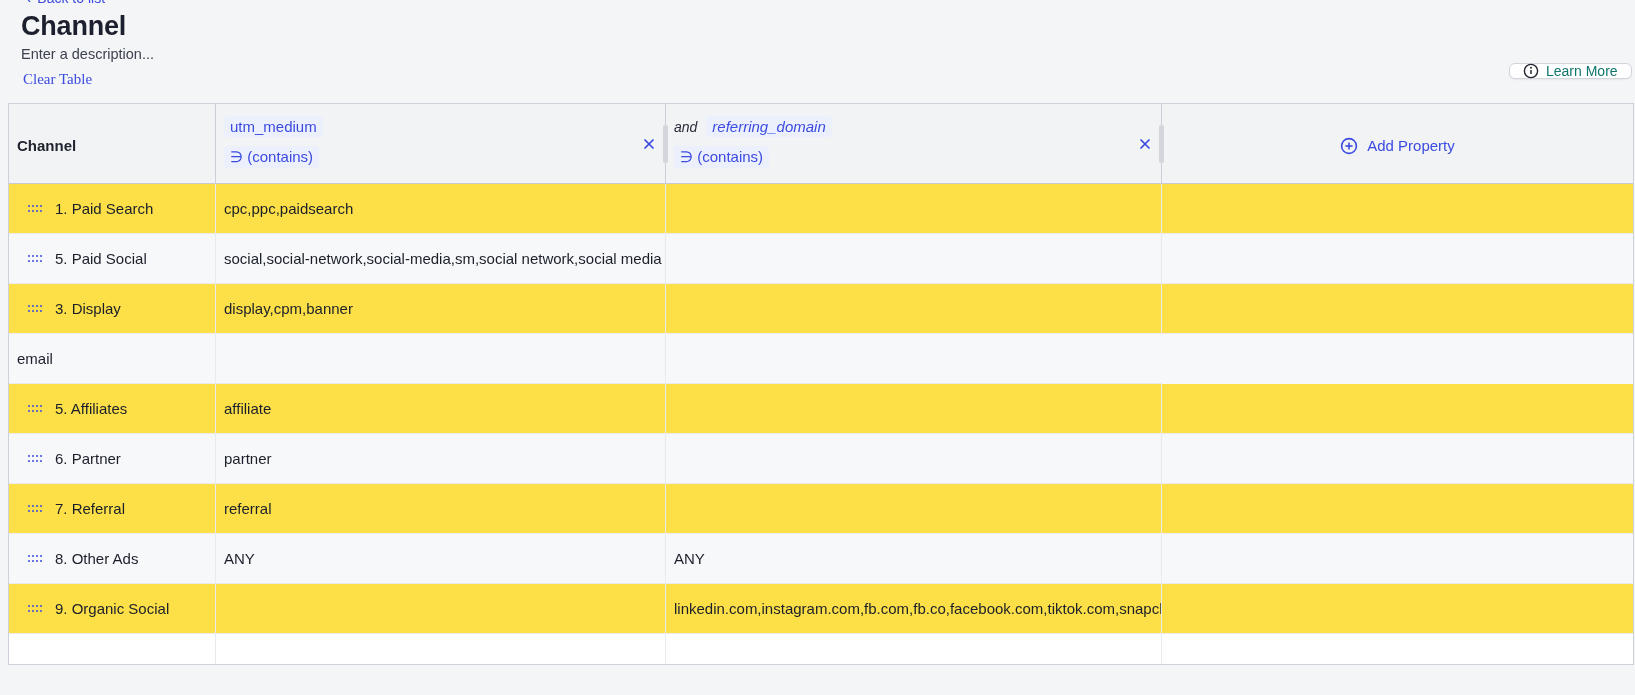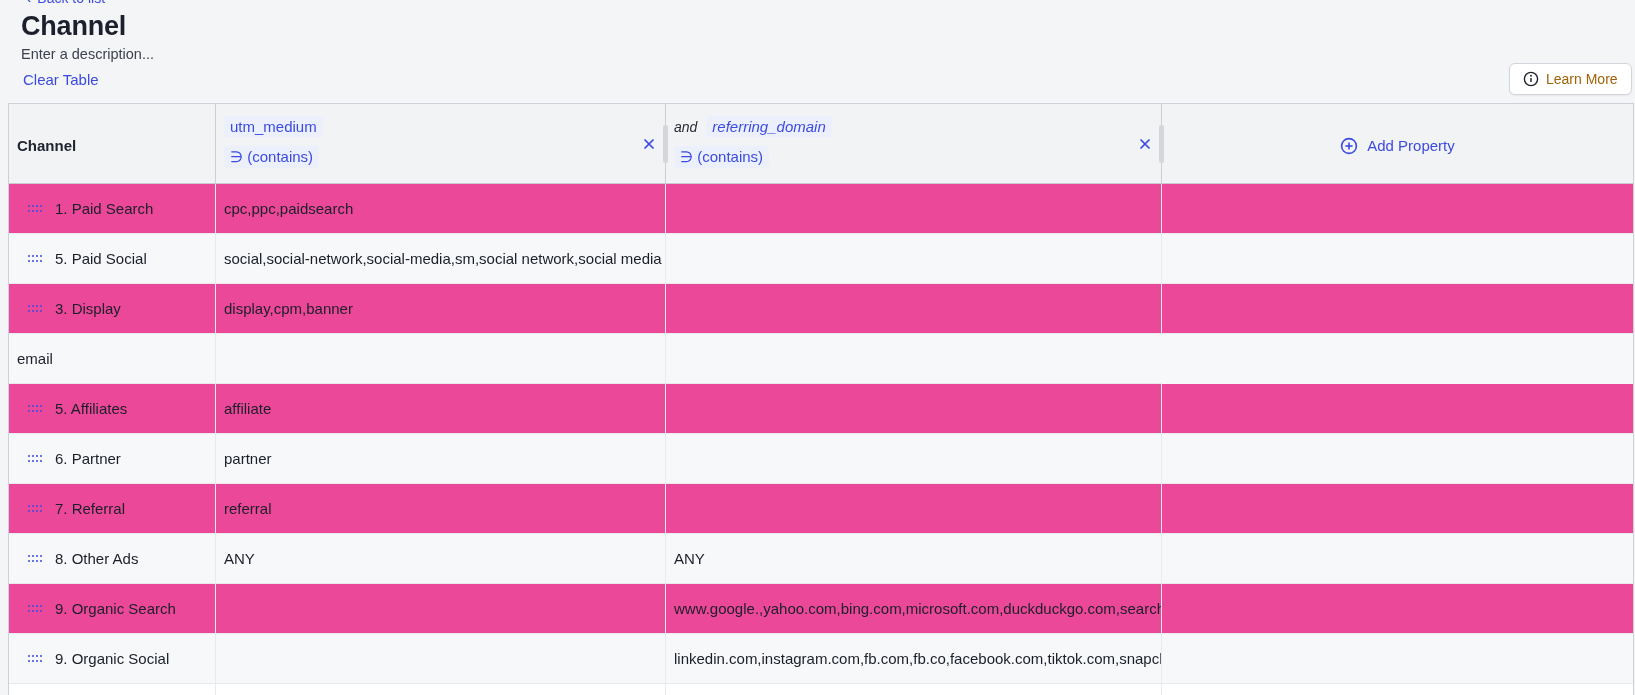--- a/index.html
+++ b/index.html
@@ -23,29 +23,29 @@
   .page-title {
     position: absolute; left: 21px; top: 11px;
     font-size: 27px; font-weight: 700; color: #1c202e; letter-spacing: -0.2px;
   }
   .page-desc {
     position: absolute; left: 21px; top: 46px;
     font-size: 14.5px; color: #3d4250;
   }
   .clear-table {
     position: absolute; left: 23px; top: 71px;
-    font-size: 15px; font-weight: 500; color: var(--accent); cursor: pointer;
+    font-size: 15px; font-weight: 500; color: var(--accent); cursor: pointer; font-family: Liberation Serif, serif;
   }
   .learn-more {
     position: absolute; left: 1509px; top: 63px;
-    height: 32px; padding: 0 13px;
+    height: 16px; padding: 0 13px;
     display: flex; align-items: center; gap: 7px;
     background: #ffffff; border: 1px solid #d2d5dc; border-radius: 6px;
     box-shadow: 0 1px 2px rgba(20,24,40,.06);
-    font-size: 14px; font-weight: 500; color: #a16207; cursor: pointer;
+    font-size: 14px; font-weight: 500; color: #0f766e; cursor: pointer;
   }
 
   
   .table-wrap {
     position: absolute; left: 8px; top: 103px;
     width: 1626px;
     border: 1px solid #cdd1d9;
     background: #ffffff;
   }
   .thead, .trow {
@@ -83,21 +83,21 @@
     position: absolute; right: -3px; top: 50%; transform: translateY(-50%);
     width: 5px; height: 38px; border-radius: 3px;
     background: #d3d6db; cursor: col-resize; z-index: 2;
   }
   .hcell-add {
     display: flex; align-items: center; justify-content: center; gap: 9px;
     cursor: pointer; padding: 0;
   }
   .hcell-add .add-label { font-size: 15px; font-weight: 500; color: var(--accent); }
 
-  .trow { height: 50px; background: #ec4899; }
+  .trow { height: 50px; background: #fde047; }
   .trow:nth-child(even) { background: #f7f8fa; }
   .trow .cell {
     border-right: 1px solid #e8eaee;
     border-bottom: 1px solid #e8eaee;
     display: flex; align-items: center;
     white-space: nowrap; overflow: hidden;
     font-size: 15px; color: #1b1f2a;
   }
   .trow .cell:last-child { border-right: none; }
   .label-cell { padding-left: 19px; color: #272b38; cursor: text; }
@@ -256,29 +256,20 @@
           <span class="drag-dots"></span>
           <span class="row-label">8. Other Ads</span>
         </div>
         <div class="cell value-cell">ANY</div>
         <div class="cell value-cell">ANY</div>
         <div class="cell value-cell"></div>
       </div>
       <div class="trow">
         <div class="cell label-cell">
           <span class="drag-dots"></span>
-          <span class="row-label">9. Organic Search</span>
-        </div>
-        <div class="cell value-cell"></div>
-        <div class="cell value-cell">www.google.,yahoo.com,bing.com,microsoft.com,duckduckgo.com,search</div>
-        <div class="cell value-cell"></div>
-      </div>
-      <div class="trow">
-        <div class="cell label-cell">
-          <span class="drag-dots"></span>
           <span class="row-label">9. Organic Social</span>
         </div>
         <div class="cell value-cell"></div>
         <div class="cell value-cell">linkedin.com,instagram.com,fb.com,fb.co,facebook.com,tiktok.com,snapchat</div>
         <div class="cell value-cell"></div>
       </div>
       <div class="trow partial-row" style="background: rgb(255, 255, 255);">
         <div class="cell value-cell"></div>
         <div class="cell value-cell"></div>
         <div class="cell value-cell"></div>

